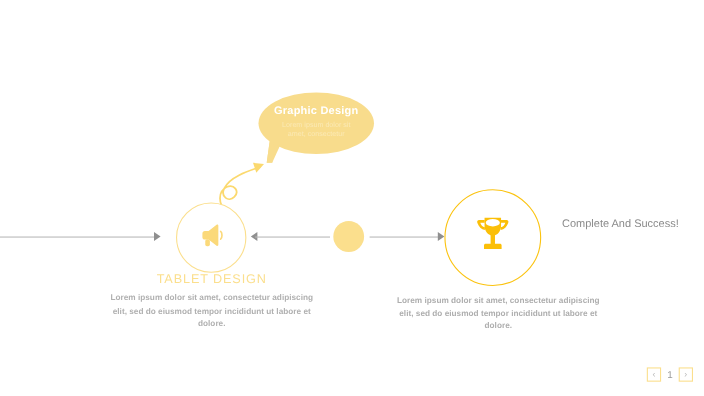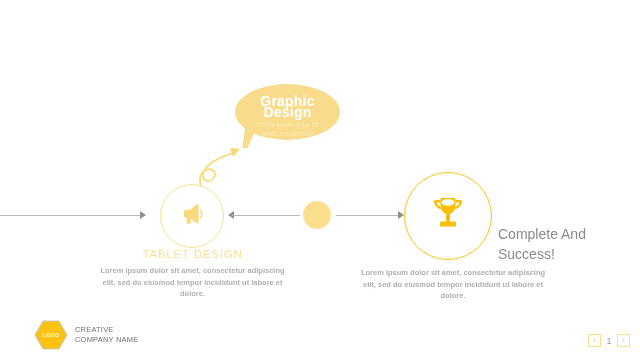--- a/index.html
+++ b/index.html
@@ -28,21 +28,21 @@
     top: 84px;
     width: 105px;
     height: 56px;
     background: #f8dc8c;
     border-radius: 50% / 50%;
     text-align: center;
     box-sizing: border-box;
     padding-top: 12px;
   }
   .bubble-title {
-    font-size: 14px;
+    font-size: 10px;
     font-weight: bold;
     color: #ffffff;
     letter-spacing: .2px;
     line-height: 11px;
   }
   .bubble-body {
     font-size: 6.5px;
     color: #fbe9b4;
     line-height: 9px;
     padding: 2px 14px 0 14px;
@@ -150,24 +150,24 @@
     left: 358px; top: 267px;
     width: 190px;
     text-align: center;
   }
   .block-right .body-text { color: #aeaeae; }
 
   .success-text {
     position: absolute;
     left: 498px; top: 194px;
     width: 132px;
-    font-size: 14px;
+    text-align: center;
+    font-size: 10px;
     color: #8a8a8a;
     line-height: 20px;
-    margin-top: 30px;
   }
 
   
   .footer-logo {
     position: absolute;
     left: 34px; top: 320px;
     display: flex;
     align-items: center;
   }
   .hexagon {
@@ -280,32 +280,20 @@
 
   <div class="block-left">
     <div class="heading">TABLET DESIGN</div>
     <div class="body-text">Lorem ipsum dolor sit amet, consectetur adipiscing elit, sed do eiusmod tempor incididunt ut labore et dolore.</div>
   </div>
 
   <div class="block-right">
     <div class="body-text">Lorem ipsum dolor sit amet, consectetur adipiscing elit, sed do eiusmod tempor incididunt ut labore et dolore.</div>
   </div>
 
-  <div class="footer-logo">
-    <div class="hexagon">
-      <svg viewBox="0 0 34 30">
-        <polygon points="9,1 25,1 33,15 25,29 9,29 1,15" fill="#fbc310" stroke="#c9c9c9" stroke-width="1.1"></polygon>
-      </svg>
-      <span class="logo-word">LOGO</span>
-    </div>
-    <div class="company">
-      <div>CREATIVE</div>
-      <div>COMPANY NAME</div>
-    </div>
-  </div>
 
   <div class="pager">
     <div class="pg-btn">‹</div>
     <div class="pg-num">1</div>
     <div class="pg-btn">›</div>
   </div>
 
 </div>
 
 </body></html>

